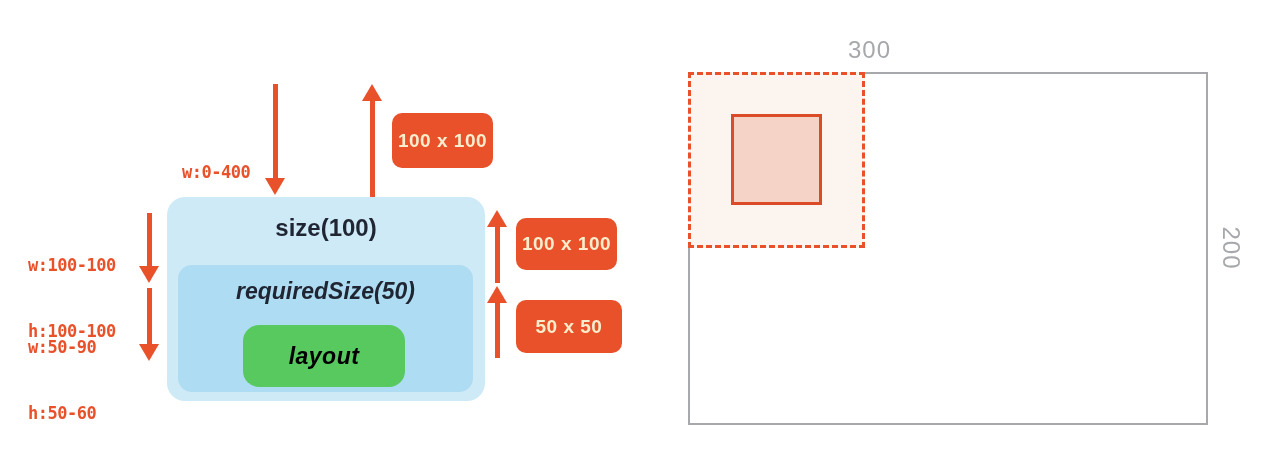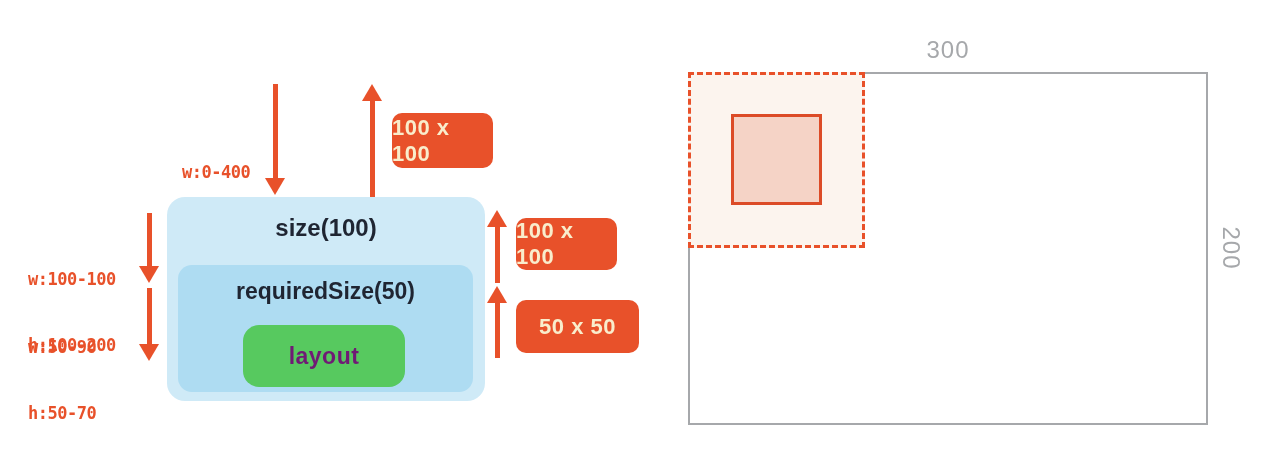--- a/index.html
+++ b/index.html
@@ -41,21 +41,21 @@
   .arrow .head{width:0;height:0;border-left:10px solid transparent;border-right:10px solid transparent;}
   .arrow.down .head{border-top:17px solid var(--orange);}
   .arrow.up .head{border-bottom:17px solid var(--orange);}
 
   
   .badge{
     background:var(--orange);
     color:var(--badge-text);
     border-radius:10px;
     display:flex;align-items:center;justify-content:center;
-    font-weight:bold;font-size:22px;
+    font-weight:bold;font-size:19px;
     letter-spacing:0.5px;
   }
 
   
   .outer-box{
     background:var(--outer-box);
     border-radius:18px;
   }
   .inner-box{
     background:var(--inner-box);
@@ -63,21 +63,21 @@
   }
   .box-label{
     text-align:center;
     font-weight:bold;
     color:var(--dark-text);
   }
   .layout-btn{
     background:var(--green);
     border-radius:16px;
     display:flex;align-items:center;justify-content:center;
-    color:#701a75;font-weight:bold;font-size:23px;
+    color:#000000;font-weight:bold;font-size:23px;
     letter-spacing:0.5px;
   }
 
   
   .gray-rect{
     border:2px solid var(--gray);
     background:#ffffff;
     box-sizing:border-box;
   }
   .dim-label{
@@ -111,66 +111,66 @@
     <div class="head"></div>
   </div>
 
   <div class="abs arrow up" style="left:362px;top:84px;width:20px;height:114px;">
     <div class="head"></div>
     <div class="shaft"></div>
   </div>
 
   <div class="abs badge" style="left:392px;top:113px;width:101px;height:55px;">100 x 100</div>
 
-  <div class="abs constraint" style="left:28px;top:224px;">
+  <div class="abs constraint" style="left:28px;top:210px;">
     <div>w:100-100</div>
-    <div>h:100-200</div>
+    <div>h:100-100</div>
   </div>
 
   <div class="abs arrow down" style="left:139px;top:213px;width:20px;height:70px;">
     <div class="shaft"></div>
     <div class="head"></div>
   </div>
 
   <div class="abs constraint" style="left:28px;top:292px;">
     <div>w:50-90</div>
-    <div>h:50-70</div>
+    <div>h:50-60</div>
   </div>
 
   <div class="abs arrow down" style="left:139px;top:288px;width:20px;height:73px;">
     <div class="shaft"></div>
     <div class="head"></div>
   </div>
 
   <div class="abs outer-box" style="left:167px;top:197px;width:318px;height:204px;">
     <div class="box-label" style="margin-top:17px;font-size:24px;">size(100)</div>
 
-    <div class="inner-box" style="position:absolute;left:11px;top:68px;width:295px;height:127px;">
+    <div class="inner-box" style="position:absolute;left:11px;top:68px;width:295px;height:127px;font-style:italic;">
       <div class="box-label" style="margin-top:13px;font-size:23px;">requiredSize(50)</div>
       <div class="layout-btn" style="position:absolute;left:65px;top:60px;width:162px;height:62px;">layout</div>
     </div>
   </div>
 
   <div class="abs arrow up" style="left:487px;top:210px;width:20px;height:73px;">
     <div class="head"></div>
     <div class="shaft"></div>
   </div>
 
   <div class="abs badge" style="left:516px;top:218px;width:101px;height:52px;">100 x 100</div>
 
   <div class="abs arrow up" style="left:487px;top:286px;width:20px;height:72px;">
     <div class="head"></div>
     <div class="shaft"></div>
   </div>
 
-  <div class="abs badge" style="left:516px;top:300px;width:123px;height:53px;">50 x 50</div>
+  <div class="abs badge" style="left:516px;top:300px;width:106px;height:53px;">50 x 50</div>
 
   <div class="abs gray-rect" style="left:688px;top:72px;width:520px;height:353px;"></div>
 
-  <div class="abs dim-label" style="left:848px;top:36px;width:200px;text-align:center;">300</div>
+  <div class="abs dim-label" style="left:848px;top:36px;width:200px;text-align:left;">300</div>
 
   <div class="abs dim-label" style="left:1181px;top:234px;width:100px;text-align:center;transform:rotate(90deg);transform-origin:center;">200</div>
 
   <div class="abs dashed-box" style="left:688px;top:72px;width:177px;height:176px;">
 
     <div class="solid-square" style="position:absolute;left:40px;top:39px;width:91px;height:91px;"></div>
   </div>
 
 </div>
 

